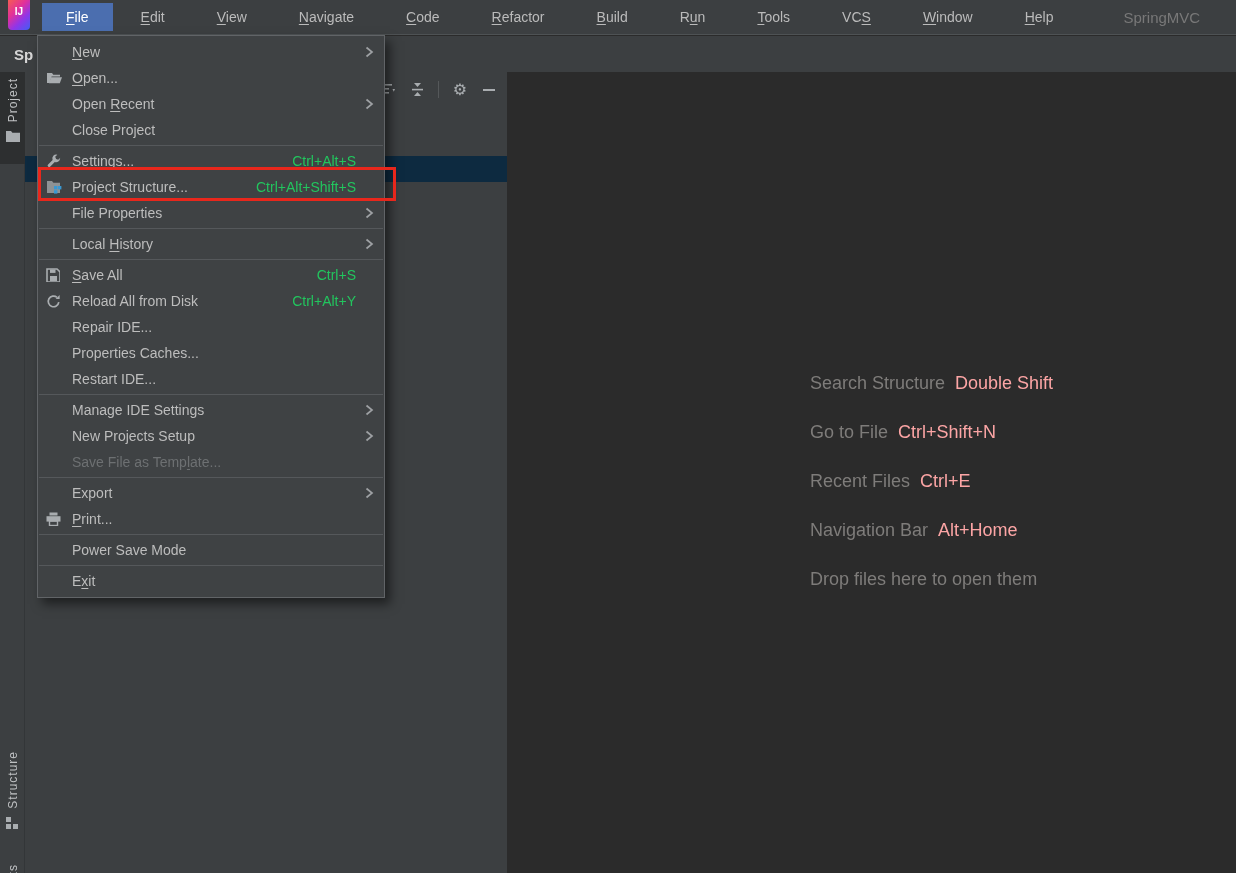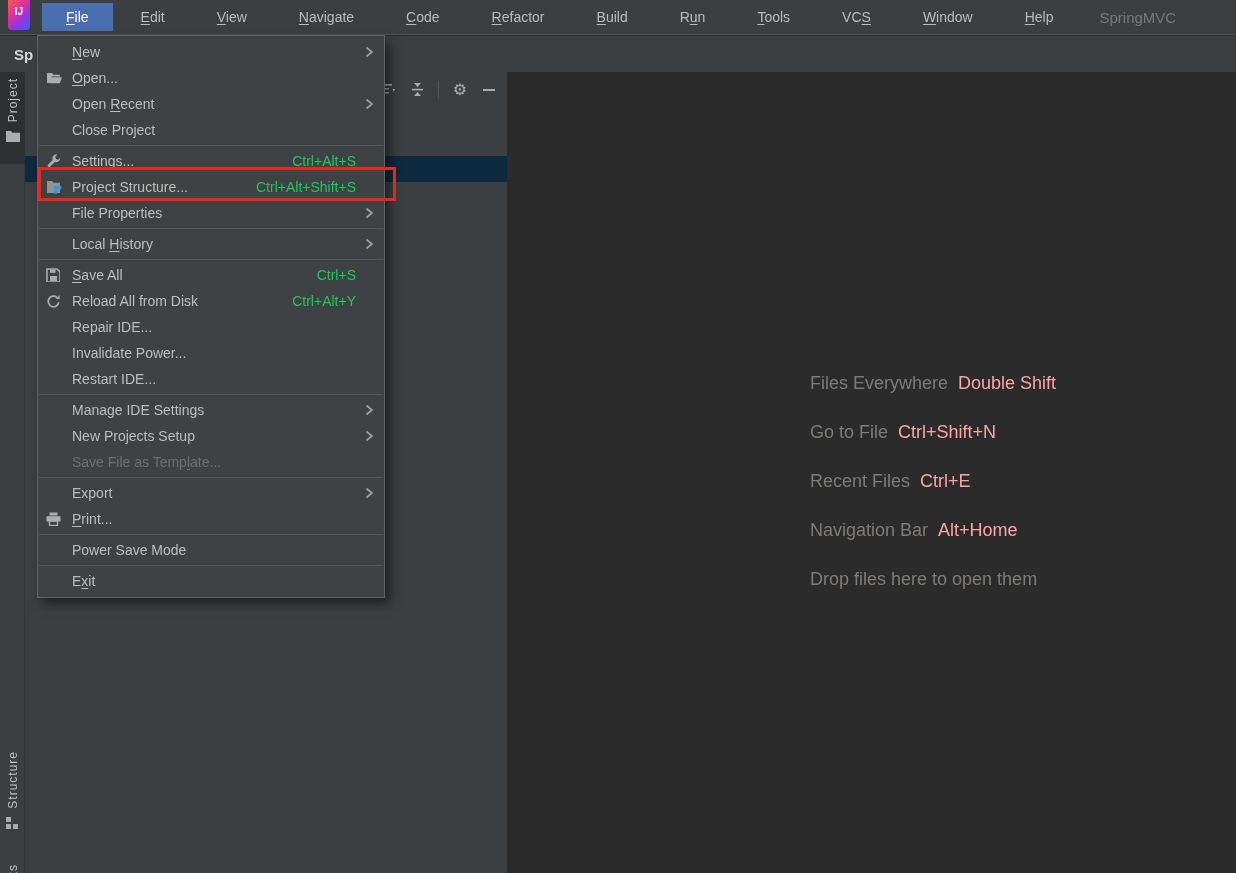--- a/index.html
+++ b/index.html
@@ -12,21 +12,21 @@
              background:#3c3f41; border-bottom:1px solid #4e5254;
              display:flex; align-items:center; z-index:10; }
   .logo { width:22px; height:38px; margin:0 10px 12px 8px; border-radius:4px;
           background:linear-gradient(135deg,#fe7033 0%,#e2309a 45%,#9135e8 70%,#3f5ff5 100%);
           display:flex; align-items:center; justify-content:center;
           color:#fff; font-size:10px; font-weight:bold; }
   .mb-item { color:#bbbbbb; font-size:14px; padding:6px 24px; margin:0 2px;
              border-radius:0; cursor:default; }
   .mb-item.active { background:#4b6eaf; color:#ffffff; }
   .mb-item .mn { text-decoration:underline; text-underline-offset:2px; }
-  .win-title { color:#787878; font-size:15px; margin-left:20px; }
+  .win-title { color:#787878; font-size:15px; margin-left:44px; }
 
   
   .toolbar { position:absolute; left:0; top:36px; width:1236px; height:36px;
              background:#3c3f41; z-index:5; display:flex; align-items:center; }
   .proj-frag { color:#d6d6d6; font-weight:bold; font-size:15px; margin-left:14px; }
 
   
   .stripe { position:absolute; left:0; top:72px; width:25px; height:801px;
             background:#3c3f41; border-right:1px solid #333638; z-index:4; }
   .stripe-tab { position:absolute; left:0; width:25px; display:flex; flex-direction:column;
@@ -155,21 +155,21 @@
           <rect x="1" y="6" width="12" height="2" fill="#a9adb0"></rect>
         </svg>
       </div>
     </div>
     <div class="tree-selected-row"></div>
   </div>
 
   <div class="editor">
     <div class="shortcuts" id="editor-shortcuts">
         <div class="sc-line">
-          <span class="sc-label">Files Everywhere</span>
+          <span class="sc-label">Search Structure</span>
           <span class="sc-keys">Double Shift</span>
         </div>
         <div class="sc-line">
           <span class="sc-label">Go to File</span>
           <span class="sc-keys">Ctrl+Shift+N</span>
         </div>
         <div class="sc-line">
           <span class="sc-label">Recent Files</span>
           <span class="sc-keys">Ctrl+E</span>
         </div>
@@ -295,21 +295,21 @@
         <span class="mi-arrow"></span>
       </div>
       <div class="menu-row">
         <span class="mi-icon"></span>
         <span class="mi-label">Repair IDE...</span>
         <span class="mi-space"></span>
         <span class="mi-arrow"></span>
       </div>
       <div class="menu-row">
         <span class="mi-icon"></span>
-        <span class="mi-label">Invalidate Power...</span>
+        <span class="mi-label">Properties Caches...</span>
         <span class="mi-space"></span>
         <span class="mi-arrow"></span>
       </div>
       <div class="menu-row">
         <span class="mi-icon"></span>
         <span class="mi-label">Restart IDE...</span>
         <span class="mi-space"></span>
         <span class="mi-arrow"></span>
       </div>
       <div class="menu-sep"></div>

